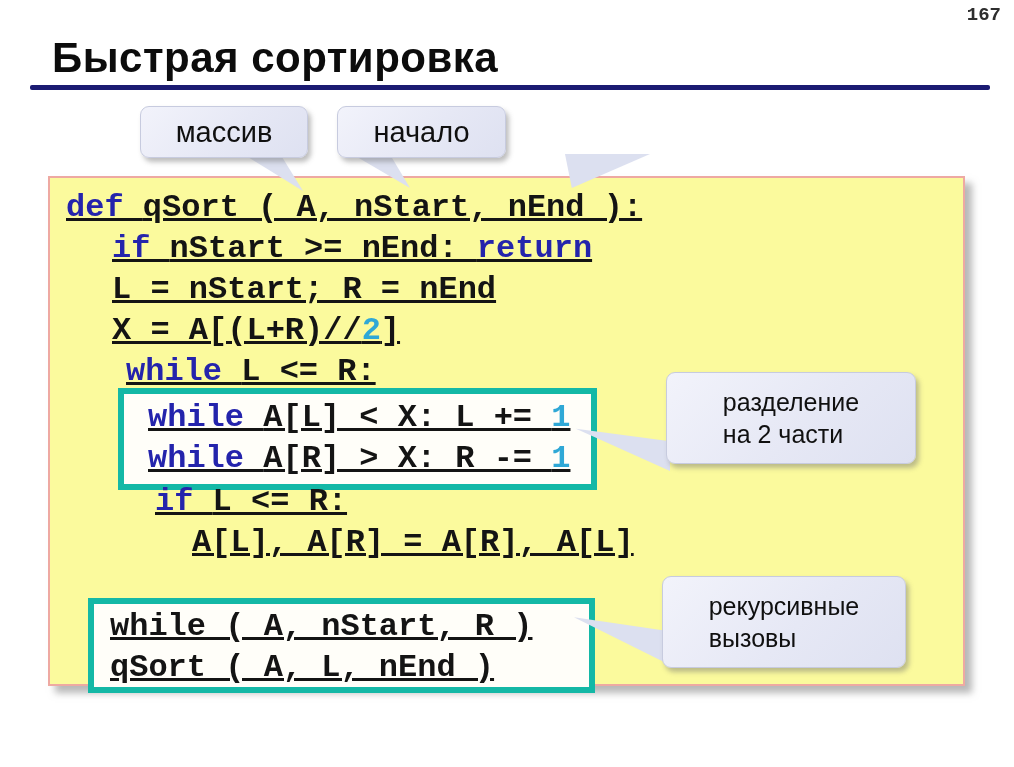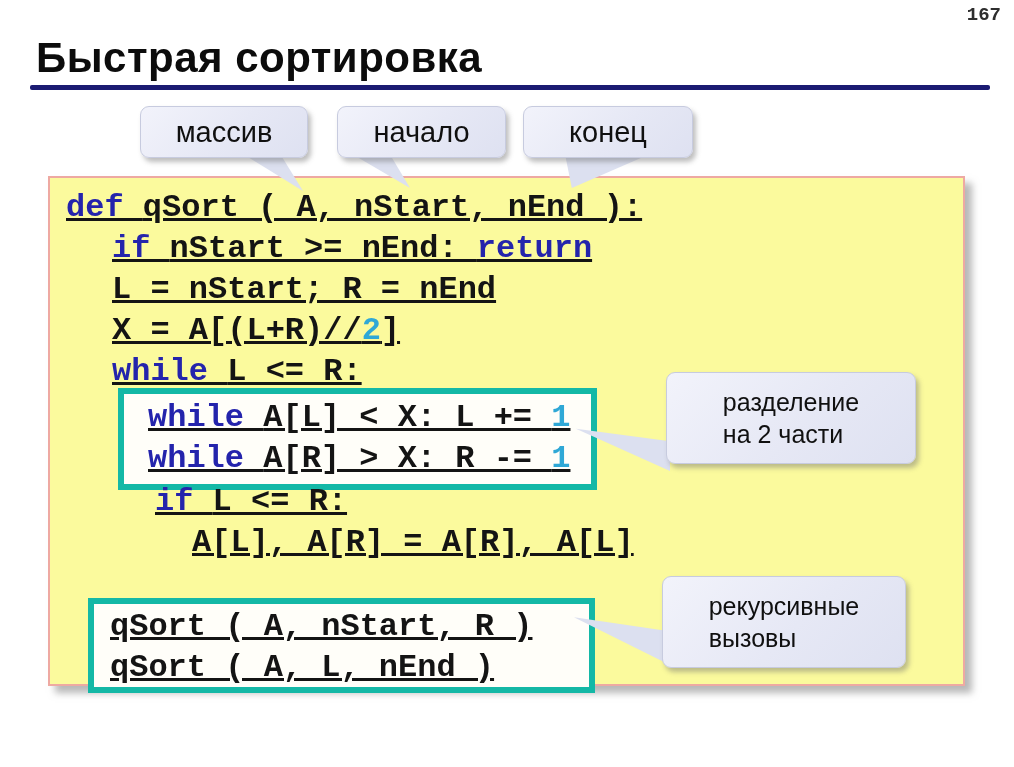--- a/index.html
+++ b/index.html
@@ -1,20 +1,20 @@
 <!DOCTYPE html>
 <html><head>
 <meta charset="utf-8">
 <style>
   html,body{margin:0;padding:0;background:#e9e9e9;}
   #stage{position:relative;width:1014px;height:767px;background:#ffffff;overflow:hidden;
          font-family:"Liberation Sans",sans-serif;}
   
   .pagenum{position:absolute;top:4px;right:13px;font-size:19px;font-weight:700;color:#2e2e2e;font-family:Liberation Mono, monospace;}
-  .title{position:absolute;left:36px;top:34px;font-size:42px;font-weight:700;color:#0c0c0c;
+  .title{position:absolute;left:52px;top:34px;font-size:42px;font-weight:700;color:#0c0c0c;
          letter-spacing:.5px;white-space:nowrap;}
   .rule{position:absolute;left:30px;top:85px;width:960px;height:5px;background:#1b1b72;border-radius:2px;}
   
   .codebox{position:absolute;left:48px;top:176px;width:913px;height:506px;background:#fbfa9d;
            border:2px solid #eea9a2;box-shadow:7px 7px 7px rgba(125,125,125,.55);z-index:1;}
   .cl{position:absolute;font-family:"Liberation Mono","DejaVu Sans Mono",monospace;
       font-weight:700;font-size:32px;line-height:1;color:#141414;white-space:pre;text-decoration:underline;}
   .cl span{white-space:pre;}
   .kw{color:#2424ac;} .num{color:#2fa8d6;}
   .redbox{position:absolute;background:#fffef9;border:6px solid #14b8a6;padding-left:11px;}
@@ -41,51 +41,48 @@
   <div class="pagenum">167</div>
   <div class="title">Быстрая сортировка</div>
   <div class="rule"></div>
 
   <div class="bub small" style="left:140px;top:106px;width:166px;height:50px">
     <span>массив</span>
   </div>
   <div class="bub small" style="left:337px;top:106px;width:167px;height:50px">
     <span>начало</span>
   </div>
-  <div class="bub small" style="left:523px;top:106px;width:168px;height:50px">
-    <span>конец</span>
-  </div>
   <div class="tail t-массив"></div>
   <div class="tail t-начало"></div>
   <div class="tail t-конец"></div>
 
   <div class="codebox">
 
     <div class="cl" style="left:16px;top:14px"><span class="kw">def </span><span>qSort ( A, nStart, nEnd ):</span></div>
 
     <div class="cl" style="left:62px;top:55px"><span class="kw">if </span><span>nStart &gt;= nEnd: </span><span class="kw">return</span></div>
 
     <div class="cl" style="left:62px;top:96px"><span>L = nStart; R = nEnd</span></div>
 
     <div class="cl" style="left:62px;top:137px"><span>X = A[(L+R)//</span><span class="num">2</span><span>]</span></div>
 
-    <div class="cl" style="left:62px;top:178px"><span class="kw">while </span><span>L &lt;= R:</span></div>
+    <div class="cl" style="left:76px;top:178px"><span class="kw">while </span><span>L &lt;= R:</span></div>
 
     <div class="redbox" style="left:68px;top:210px;width:456px;height:90px">
       <div class="cl" style="left:24px;top:8px"><span class="kw">while </span><span>A[L] &lt; X: L += </span><span class="num">1</span></div>
       <div class="cl" style="left:24px;top:49px"><span class="kw">while </span><span>A[R] &gt; X: R -= </span><span class="num">1</span></div>
     </div>
 
     <div class="cl" style="left:142px;top:349px"><span>A[L], A[R] = A[R], A[L]</span></div>
 
     <div class="cl" style="left:105px;top:308px"><span class="kw">if </span><span>L &lt;= R:</span></div>
 
 
     <div class="redbox" style="left:38px;top:420px;width:484px;height:83px">
-      <div class="cl" style="left:16px;top:7px"><span>qSort ( A, nStart, R )</span></div>
+      <div class="cl" style="left:16px;top:7px"><span>while ( A, nStart, R )</span></div>
       <div class="cl" style="left:16px;top:48px"><span>qSort ( A, L, nEnd )</span></div>
     </div>
 
   </div>
 
   <div class="bub side" style="left:666px;top:372px;width:248px;height:90px">
     <div>
       <div>разделение</div>
       <div>на 2 части</div>
     </div>

